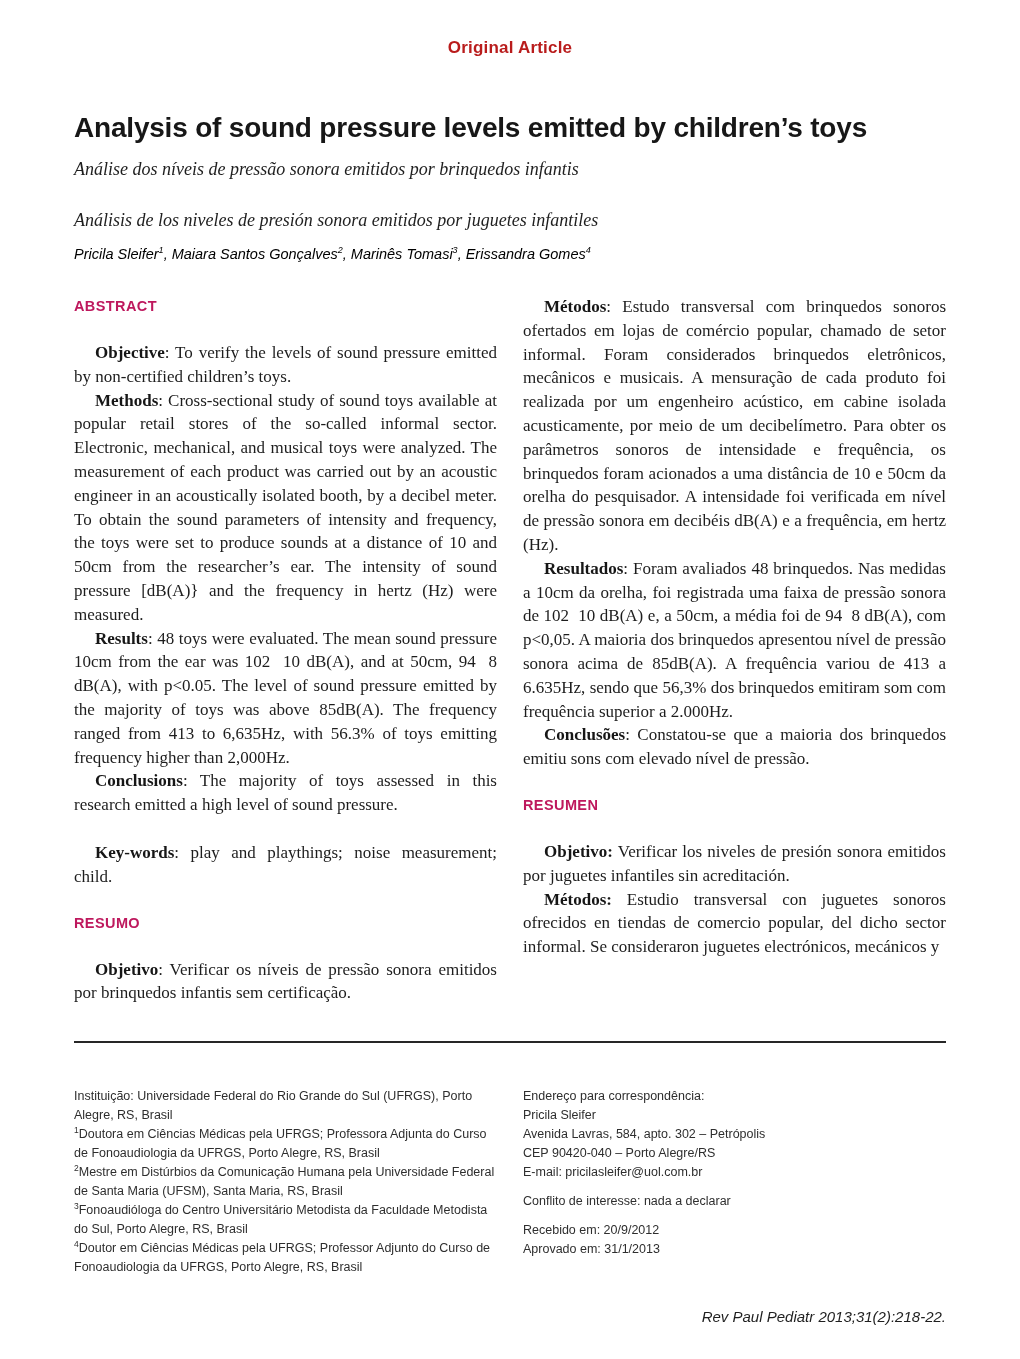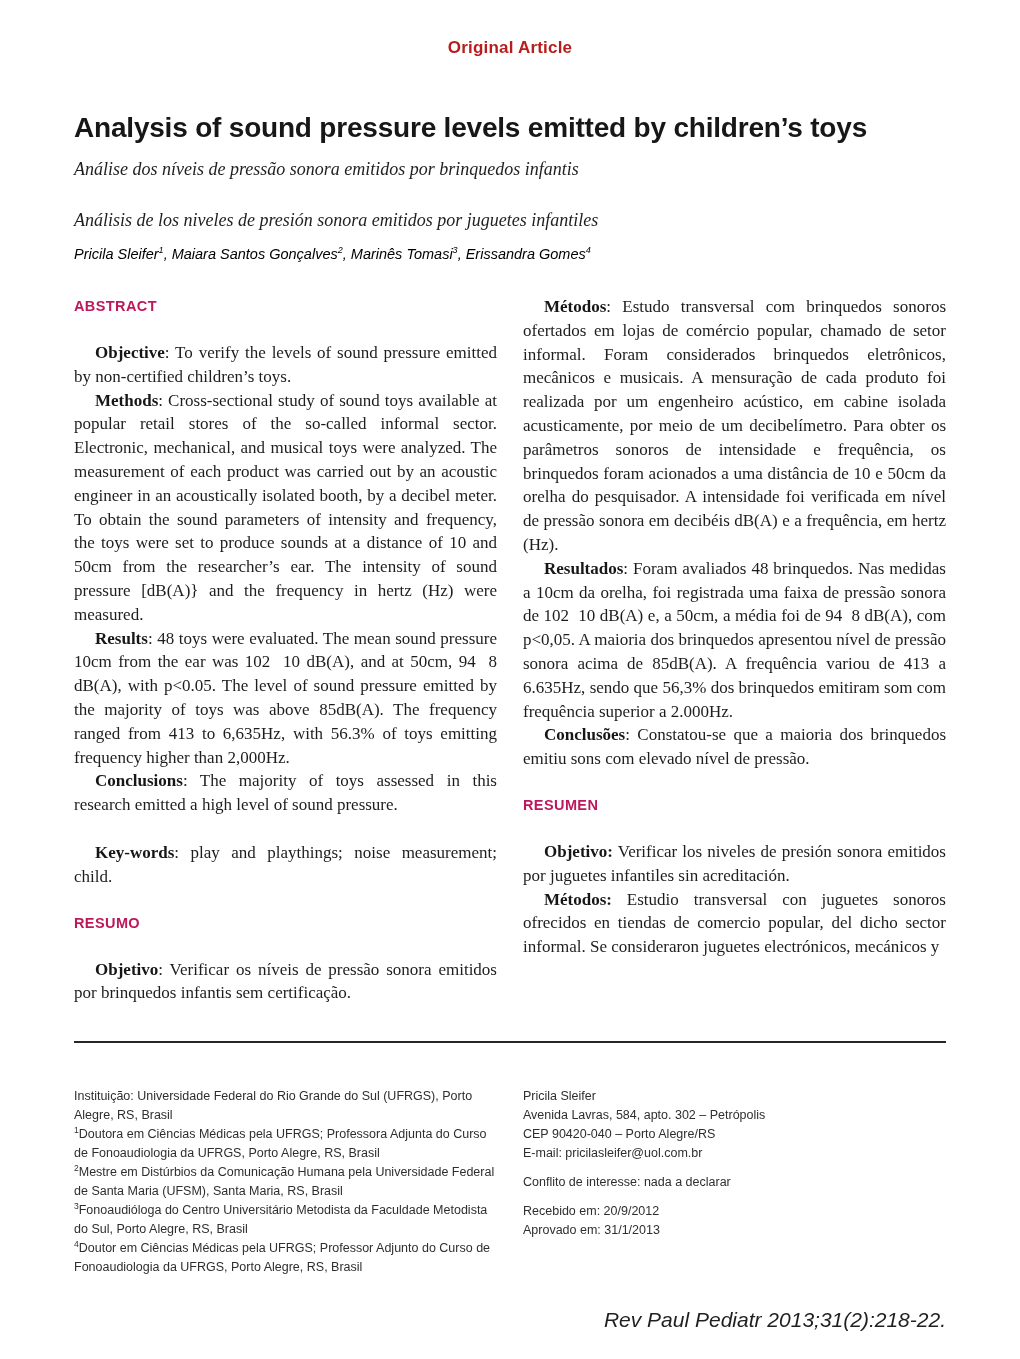--- a/index.html
+++ b/index.html
@@ -57,21 +57,21 @@
     font-family:"Liberation Sans", sans-serif; font-size:12.5px; line-height:19px;
     color:#2e2e2e;
     margin-top:35px;
   }
   .footnotes .fcol { width:423px; }
   .foot-para { margin:0; text-align:left; }
   .foot-para sup { font-size:8.5px; line-height:0; }
   .foot-para.gap { margin-top:10px; }
   .citation {
     position:absolute; right:74px; top:1308px; text-align:right;
-    font-family:"Liberation Sans", sans-serif; font-style:italic; font-size:21px;
+    font-family:"Liberation Sans", sans-serif; font-style:italic; font-size:15px;
     color:#1f1f1f;
   }
 </style>
 </head>
 <body>
 
 <div class="page">
 
   <div class="article-type">Original Article</div>
 
@@ -107,20 +107,21 @@
 
   <div class="footnotes">
     <div class="fcol">
         <p class="foot-para">Instituição: Universidade Federal do Rio Grande do Sul (UFRGS), Porto Alegre, RS, Brasil</p>
         <p class="foot-para"><sup>1</sup>Doutora em Ciências Médicas pela UFRGS; Professora Adjunta do Curso de Fonoaudiologia da UFRGS, Porto Alegre, RS, Brasil</p>
         <p class="foot-para"><sup>2</sup>Mestre em Distúrbios da Comunicação Humana pela Universidade Federal de Santa Maria (UFSM), Santa Maria, RS, Brasil</p>
         <p class="foot-para"><sup>3</sup>Fonoaudióloga do Centro Universitário Metodista da Faculdade Metodista do Sul, Porto Alegre, RS, Brasil</p>
         <p class="foot-para"><sup>4</sup>Doutor em Ciências Médicas pela UFRGS; Professor Adjunto do Curso de Fonoaudiologia da UFRGS, Porto Alegre, RS, Brasil</p>
       </div>
     <div class="fcol">
+        <p class="foot-para">Endereço para correspondência:</p>
         <p class="foot-para">Pricila Sleifer</p>
         <p class="foot-para">Avenida Lavras, 584, apto. 302 – Petrópolis</p>
         <p class="foot-para">CEP 90420-040 – Porto Alegre/RS</p>
         <p class="foot-para">E-mail: pricilasleifer@uol.com.br</p>
         <p class="foot-para gap">Conflito de interesse: nada a declarar</p>
         <p class="foot-para gap">Recebido em: 20/9/2012</p>
         <p class="foot-para">Aprovado em: 31/1/2013</p>
       </div>
   </div>
 

